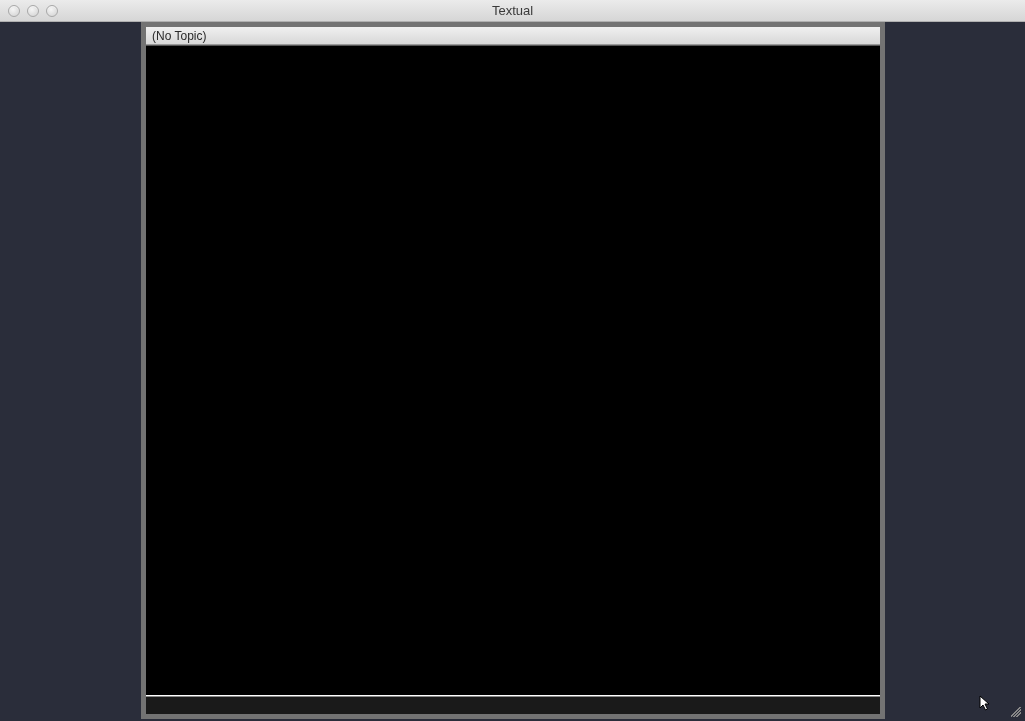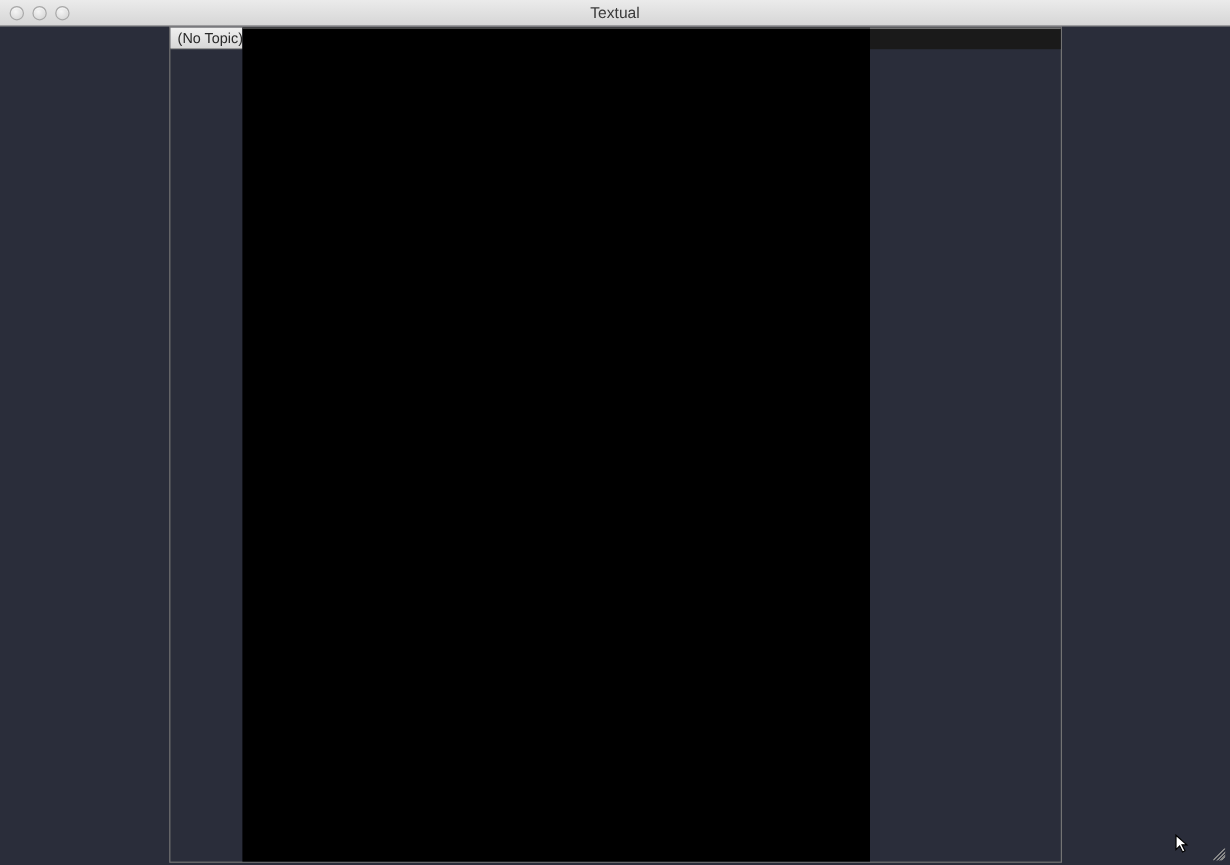--- a/index.html
+++ b/index.html
@@ -52,22 +52,22 @@
       color: #3a3a3a;
       font-weight: normal;
     }
     
     .main-container {
       width: 744px;
       margin-left: 141px;
       margin-top: 0;
       height: 697px;
       display: flex;
-      flex-direction: row;
-      border: 1px solid #737373;
+      flex-direction: column;
+      border: 5px solid #737373;
     }
     
     .topic-bar {
       height: 18px;
       background: linear-gradient(to bottom, #f0f0f0 0%, #d8d8d8 100%);
       border-bottom: 1px solid #999;
       padding-left: 6px;
       display: flex;
       align-items: center;
       font-size: 12px;

